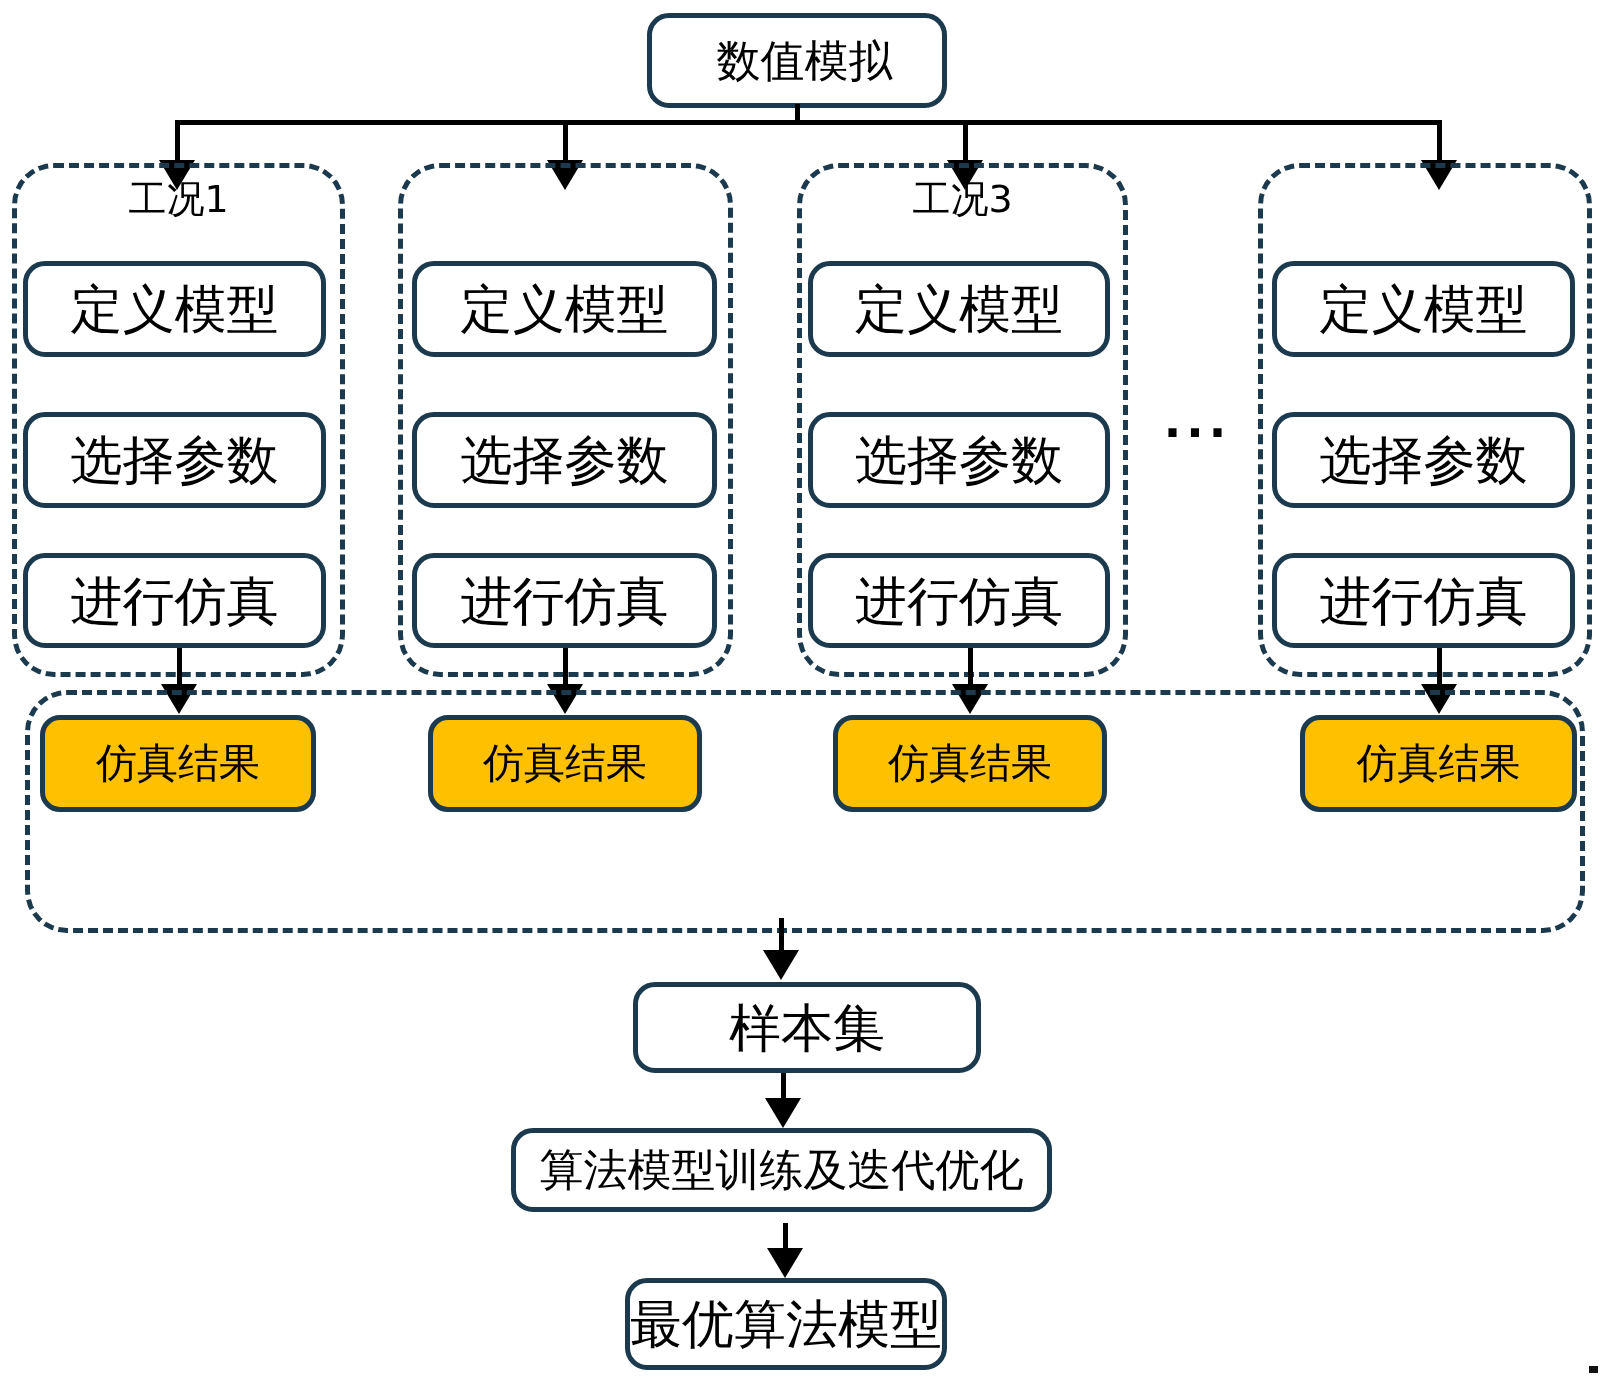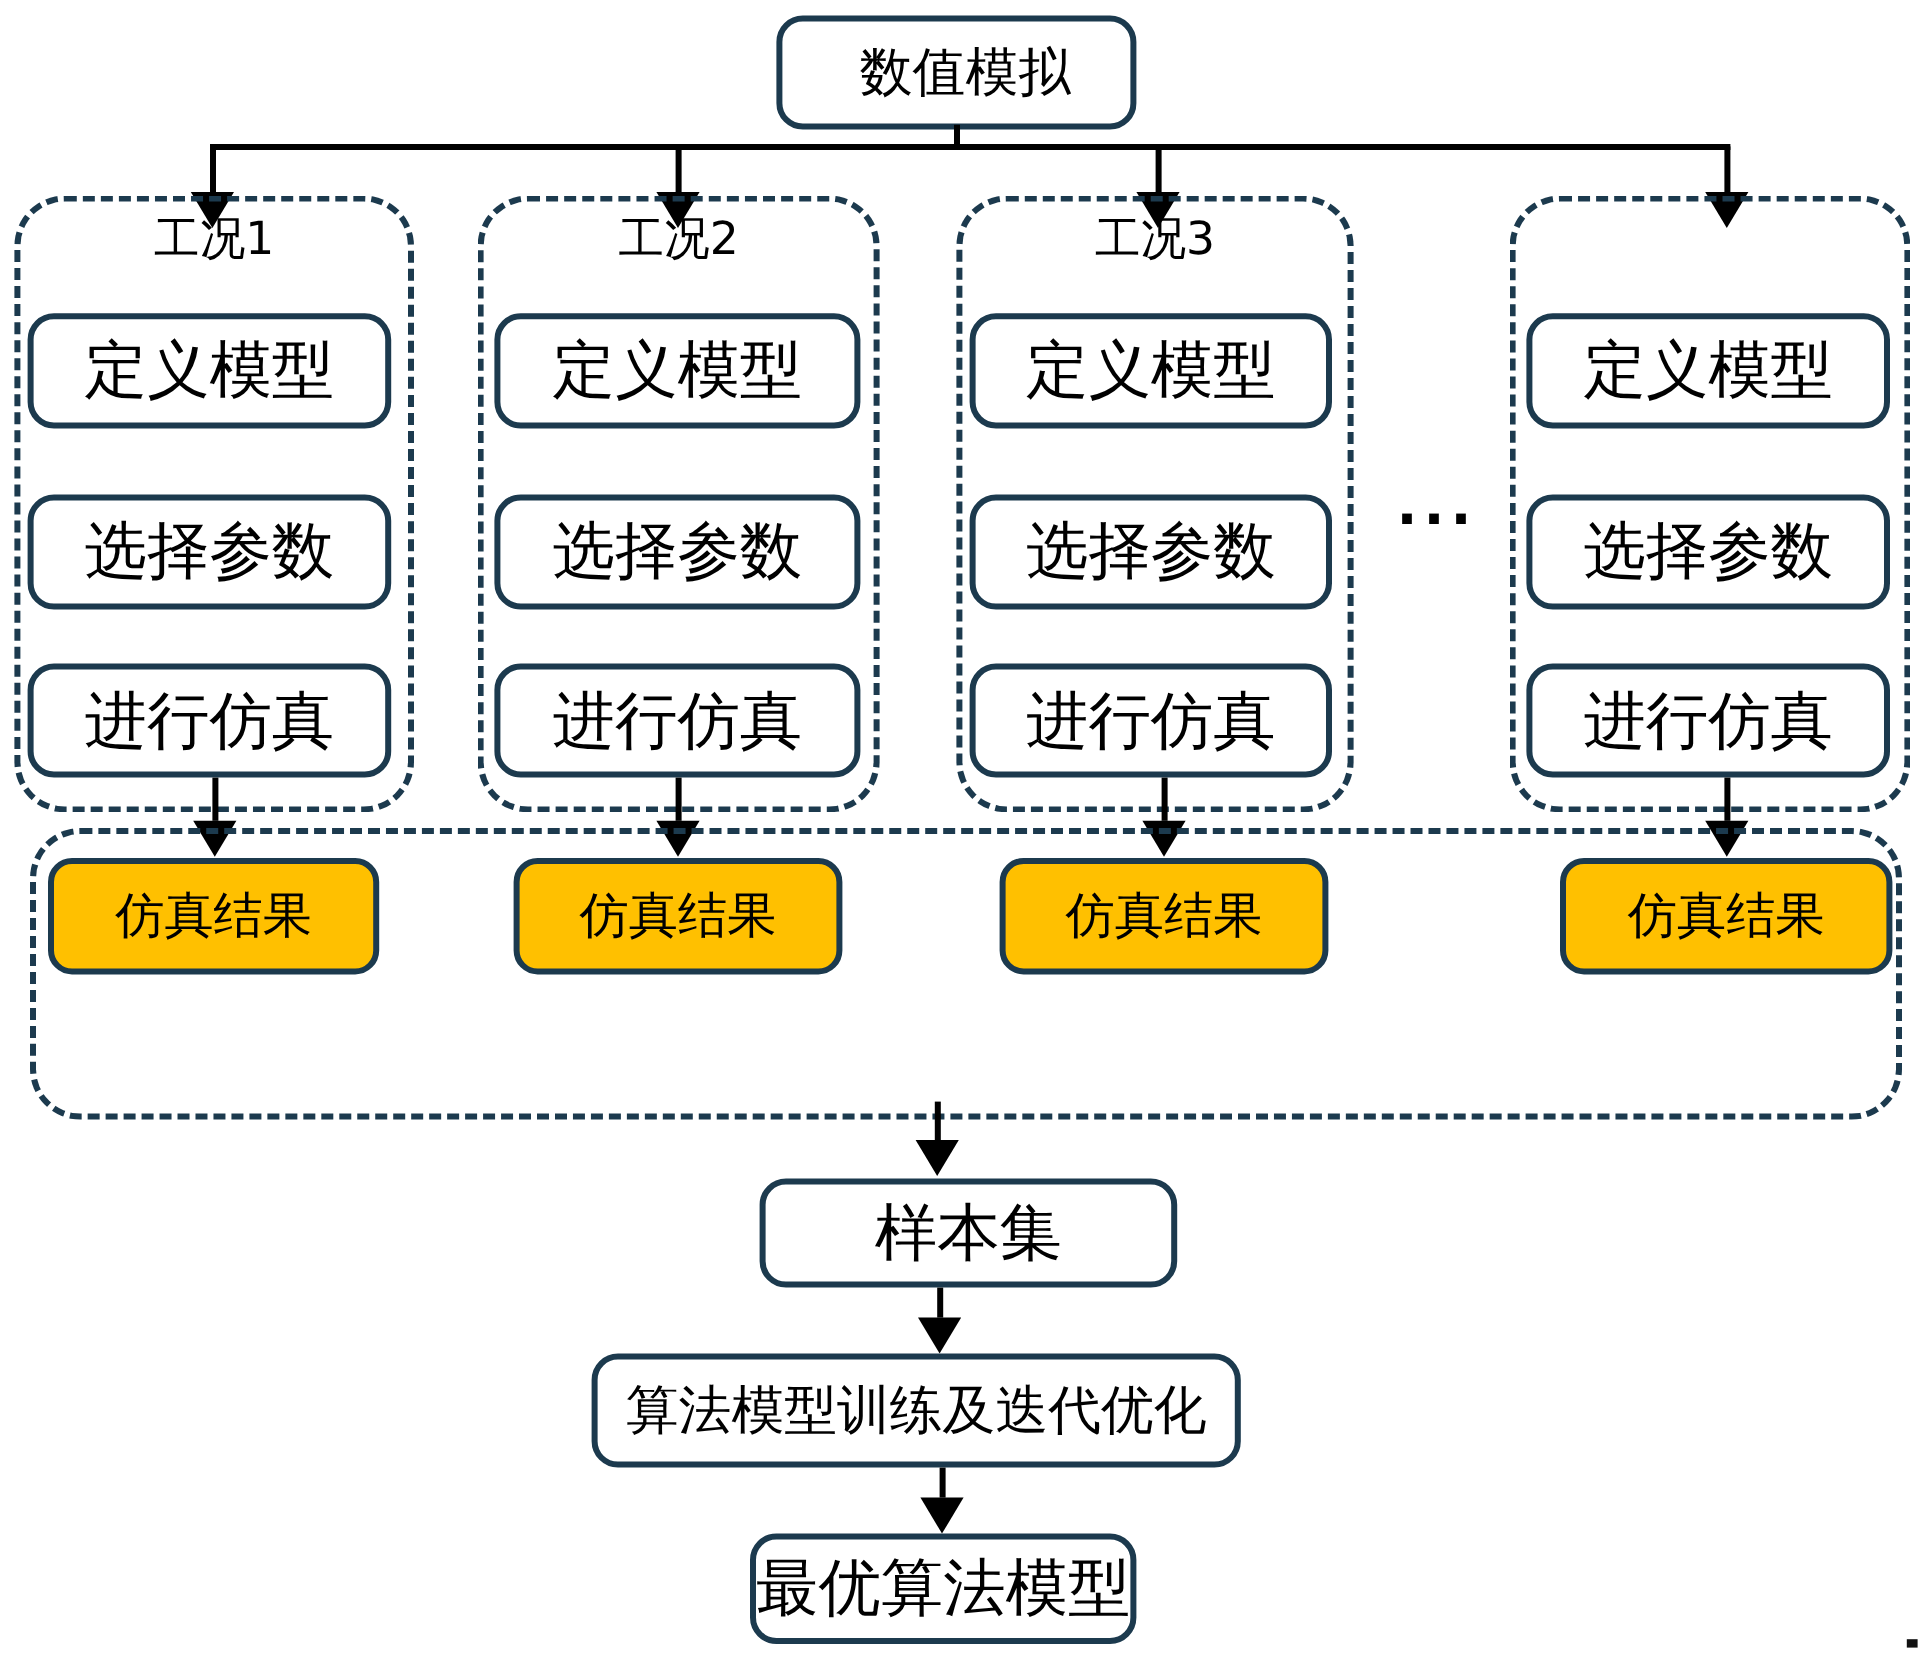--- a/index.html
+++ b/index.html
@@ -55,21 +55,20 @@
   <div class="stem" style="left:1437px;top:122px;height:40px;"></div>
   <div class="ahead" style="left:1421px;top:160px;"></div>
 
   <div class="dashed" style="left:12px;top:163px;width:333px;height:514px;"></div>
   <div class="hdr" style="left:12px;top:180px;width:333px;text-align:center;">工况1</div>
   <div class="box" style="left:23px;top:261px;width:303px;height:96px;">定义模型</div>
   <div class="box" style="left:23px;top:412px;width:303px;height:96px;">选择参数</div>
   <div class="box" style="left:23px;top:553px;width:303px;height:95px;">进行仿真</div>
 
   <div class="dashed" style="left:398px;top:163px;width:335px;height:514px;"></div>
-  <div class="hdr" style="left:398px;top:180px;width:335px;">工况2</div>
   <div class="box" style="left:412px;top:261px;width:305px;height:96px;">定义模型</div>
   <div class="box" style="left:412px;top:412px;width:305px;height:96px;">选择参数</div>
   <div class="box" style="left:412px;top:553px;width:305px;height:95px;">进行仿真</div>
 
   <div class="dashed" style="left:797px;top:163px;width:331px;height:514px;"></div>
   <div class="hdr" style="left:797px;top:180px;width:331px;">工况3</div>
   <div class="box" style="left:808px;top:261px;width:302px;height:96px;">定义模型</div>
   <div class="box" style="left:808px;top:412px;width:302px;height:96px;">选择参数</div>
   <div class="box" style="left:808px;top:553px;width:302px;height:95px;">进行仿真</div>
 
@@ -98,21 +97,21 @@
 
 
   <div class="stem" style="left:779px;top:918px;height:32px;"></div>
   <div class="ahead" style="left:763px;top:950px;"></div>
 
   <div class="box" style="left:633px;top:982px;width:348px;height:91px;">样本集</div>
 
   <div class="stem" style="left:781px;top:1073px;height:25px;"></div>
   <div class="ahead" style="left:765px;top:1098px;"></div>
 
-  <div class="box big" style="left:493px;top:1128px;width:541px;height:95px;">算法模型训练及迭代优化</div>
+  <div class="box big" style="left:511px;top:1128px;width:541px;height:84px;">算法模型训练及迭代优化</div>
 
   <div class="stem" style="left:783px;top:1223px;height:25px;"></div>
   <div class="ahead" style="left:767px;top:1248px;"></div>
 
   <div class="box" style="left:625px;top:1278px;width:322px;height:92px;">最优算法模型</div>
 
   <div class="mark" style="left:1589px;top:1366px;width:9px;height:7px;"></div>
 
 </div>
 

